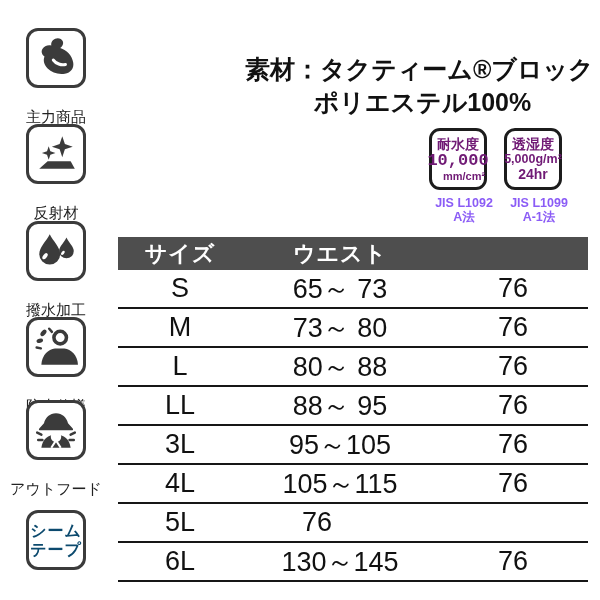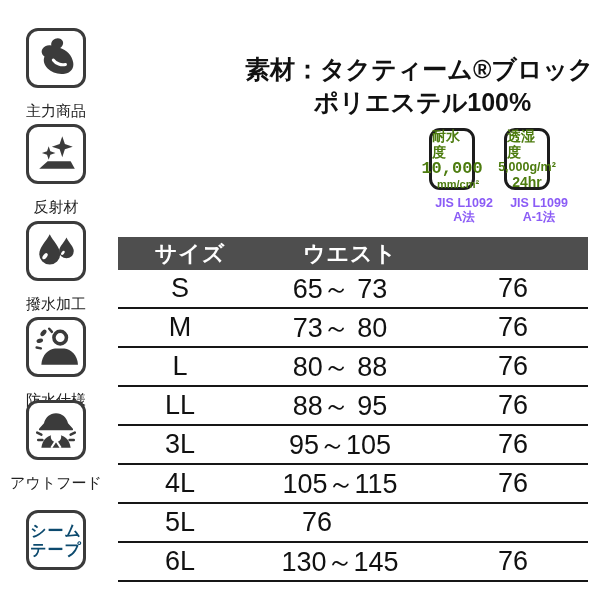--- a/index.html
+++ b/index.html
@@ -7,51 +7,51 @@
     width:600px;height:600px;background:#ffffff;position:relative;overflow:hidden;
     font-family:"Liberation Sans",sans-serif;color:#161616;
   }
   
   .feat{position:absolute;left:0;width:112px;text-align:center;}
   .icon-box{
     width:60px;height:60px;margin:0 auto;box-sizing:border-box;background:#fff;
     border:3px solid #3b3b3b;border-radius:12px;
     display:flex;align-items:center;justify-content:center;
   }
-  .feat-label{margin-top:15px;font-size:15px;line-height:16px;color:#222;white-space:nowrap;}
+  .feat-label{margin-top:21px;font-size:15px;line-height:16px;color:#222;white-space:nowrap;}
   #feat1{top:28px}#feat2{top:124px}#feat3{top:221px}#feat4{top:317px}#feat5{top:400px}#feat6{top:510px}
   .seam-text{font-size:16px;line-height:19px;font-weight:bold;color:#0c4a6e;letter-spacing:1px;}
   
   .material{
     position:absolute;left:245px;top:53px;width:355px;text-align:center;
     font-size:25px;line-height:33px;font-weight:bold;color:#111;white-space:nowrap;
   }
   
   .badge{
-    position:absolute;top:128px;width:46px;height:62px;box-sizing:border-box;background:#fff;
+    position:absolute;top:128px;width:58px;height:62px;box-sizing:border-box;background:#fff;
     border:3px solid #1c1c1c;border-radius:11px;
     display:flex;flex-direction:column;align-items:center;justify-content:center;
-    font-weight:bold;color:#4d7c0f;
+    font-weight:bold;color:#701a75;
   }
   #badge1{left:429px}#badge2{left:504px}
   .badge-title{font-size:14px;line-height:16px;}
   .b1-value{font-size:17px;line-height:18px;font-family:Liberation Mono, monospace;}
   .b1-unit{font-size:11px;line-height:13px;padding-left:12px;}
   .b2-value{font-size:12.5px;line-height:15px;}
   .b2-unit{font-size:14px;line-height:15px;}
   .jis{
     position:absolute;top:196px;width:80px;text-align:center;
     font-size:12.5px;line-height:14px;font-weight:bold;color:#8b5cf6;
   }
   #jis1{left:424px}#jis2{left:499px}
   
   .size-table{position:absolute;left:118px;top:237px;width:470px;}
   .thead{
     display:flex;height:33px;align-items:center;background:#4e4e4e;color:#ffffff;
-    font-size:22px;font-weight:bold;letter-spacing:1px;padding-left:10px;
+    font-size:22px;font-weight:bold;letter-spacing:1px;
   }
   .trow{
     display:flex;height:37px;align-items:center;border-bottom:2px solid #161616;
     font-size:27px;color:#111;
   }
   .col1{width:124px;text-align:center}
   .col2{width:196px;text-align:center}
   .col3{width:150px;text-align:center}
   svg{display:block}
 </style>

